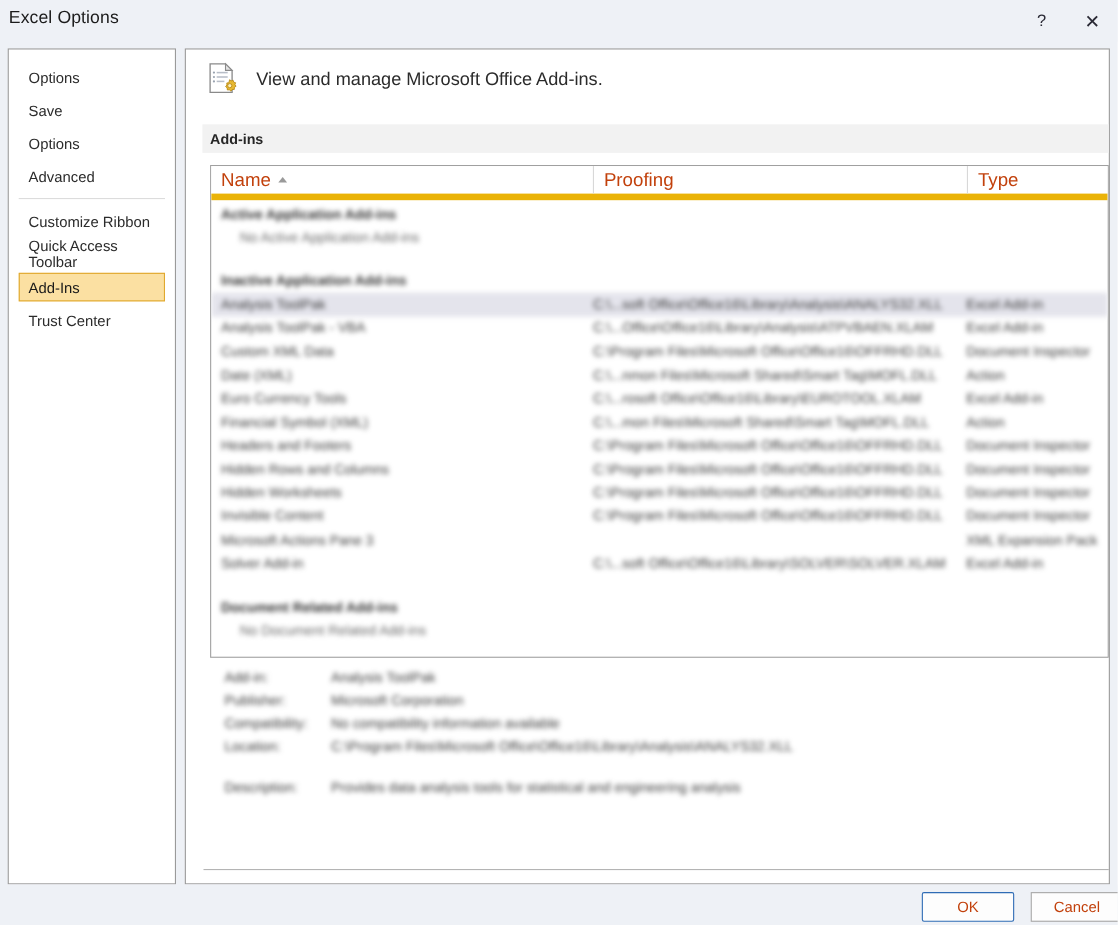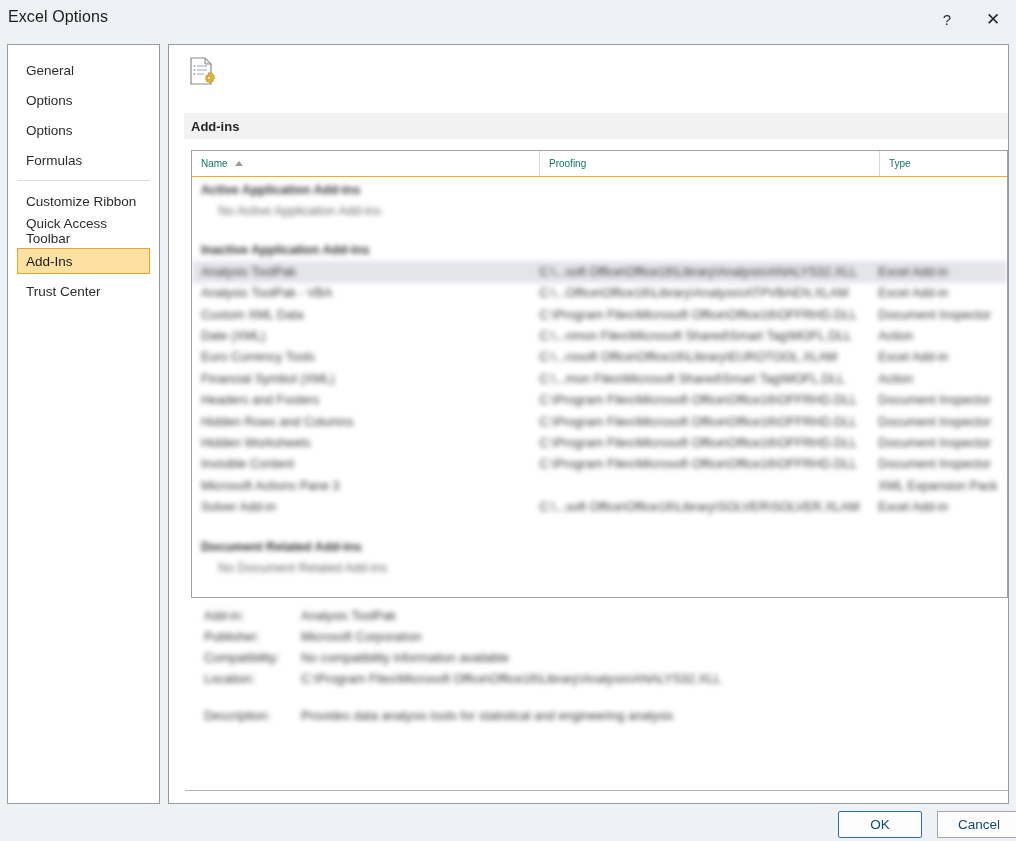--- a/index.html
+++ b/index.html
@@ -126,24 +126,24 @@
     left: 22px; top: 105px;
     width: 817px; height: 448px;
     border: 1px solid #a0a0a0;
     background: #fff;
     box-sizing: border-box;
     overflow: hidden;
   }
   #list-header {
     display: flex;
     height: 25px;
-    border-bottom: 1px solid #eab308;
+    border-bottom: 6px solid #eab308;
     background: #fff;
-    font-size: 10px;
-    color: #0f766e;
+    font-size: 17px;
+    color: #c2410c;
   }
   .col-h {
     display: flex;
     align-items: center;
     padding-left: 9px;
     box-sizing: border-box;
     border-right: 1px solid #d8d8d8;
     cursor: default;
   }
   .col-h:last-child { border-right: none; text-align: right; }
@@ -260,21 +260,21 @@
     position: absolute;
     left: 0; top: 804px;
     width: 1016px; height: 37px;
     background: #eef1f6;
   }
   .dlg-btn {
     position: absolute;
     top: 7px;
     width: 84px; height: 27px;
     font-size: 13.5px;
-    color: #0c4a6e;
+    color: #c2410c;
     background: #fdfdfd;
     border: 1px solid #a6a6a6;
     display: flex;
     align-items: center;
     justify-content: center;
     box-sizing: border-box;
     cursor: default;
   }
   #ok-btn {
     left: 838px;
@@ -289,30 +289,30 @@
 <body>
 
 <div id="titlebar">
   <div id="title-text">Excel Options</div>
   <div class="caption-btn" id="help-btn">?</div>
   <div class="caption-btn" id="close-btn">✕</div>
 </div>
 
 <div id="sidebar">
   <div class="nav-item">
-    <span>General</span>
-  </div>
-  <div class="nav-item">
     <span>Options</span>
   </div>
   <div class="nav-item">
+    <span>Save</span>
+  </div>
+  <div class="nav-item">
     <span>Options</span>
   </div>
   <div class="nav-item">
-    <span>Formulas</span>
+    <span>Advanced</span>
   </div>
   <div class="nav-divider"></div>
   <div class="nav-item">
     <span>Customize Ribbon</span>
   </div>
   <div class="nav-item">
     <span>Quick Access Toolbar</span>
   </div>
   <div class="nav-item selected">
     <span>Add-Ins</span>
@@ -334,20 +334,21 @@
         <circle cx="9.5" cy="19" r="1" fill="#9aa3b0"></circle>
         <rect x="12" y="10.3" width="10" height="1.4" fill="#b8bec8"></rect>
         <rect x="12" y="14.3" width="10" height="1.4" fill="#b8bec8"></rect>
         <rect x="12" y="18.3" width="7" height="1.4" fill="#b8bec8"></rect>
         <g transform="translate(18.5,17.5)">
           <path d="M5.2 0 l1.5 1 1.7 -0.6 0.5 1.8 1.8 0.5 -0.6 1.7 1 1.5 -1.5 1 -0.1 1.9 -1.85 0.1 -1.2 1.45 -1.45 -1.2 -1.85 0.1 -0.1 -1.85 -1.45 -1.2 1.2 -1.45 -0.1 -1.85 1.85 -0.1 z" fill="#e8b931" stroke="#b88a18" stroke-width="0.8" stroke-linejoin="round"></path>
           <circle cx="5.4" cy="5.4" r="1.9" fill="#fdf0c0" stroke="#b88a18" stroke-width="0.8"></circle>
         </g>
       </svg>
     </div>
+    <div id="head-title">View and manage Microsoft Office Add-ins.</div>
   </div>
 
   <div id="section-band">
     <span>Add-ins</span>
   </div>
 
   <div id="listbox">
     <div id="list-header">
       <div class="col-h col-name">
         <span>Name</span>

